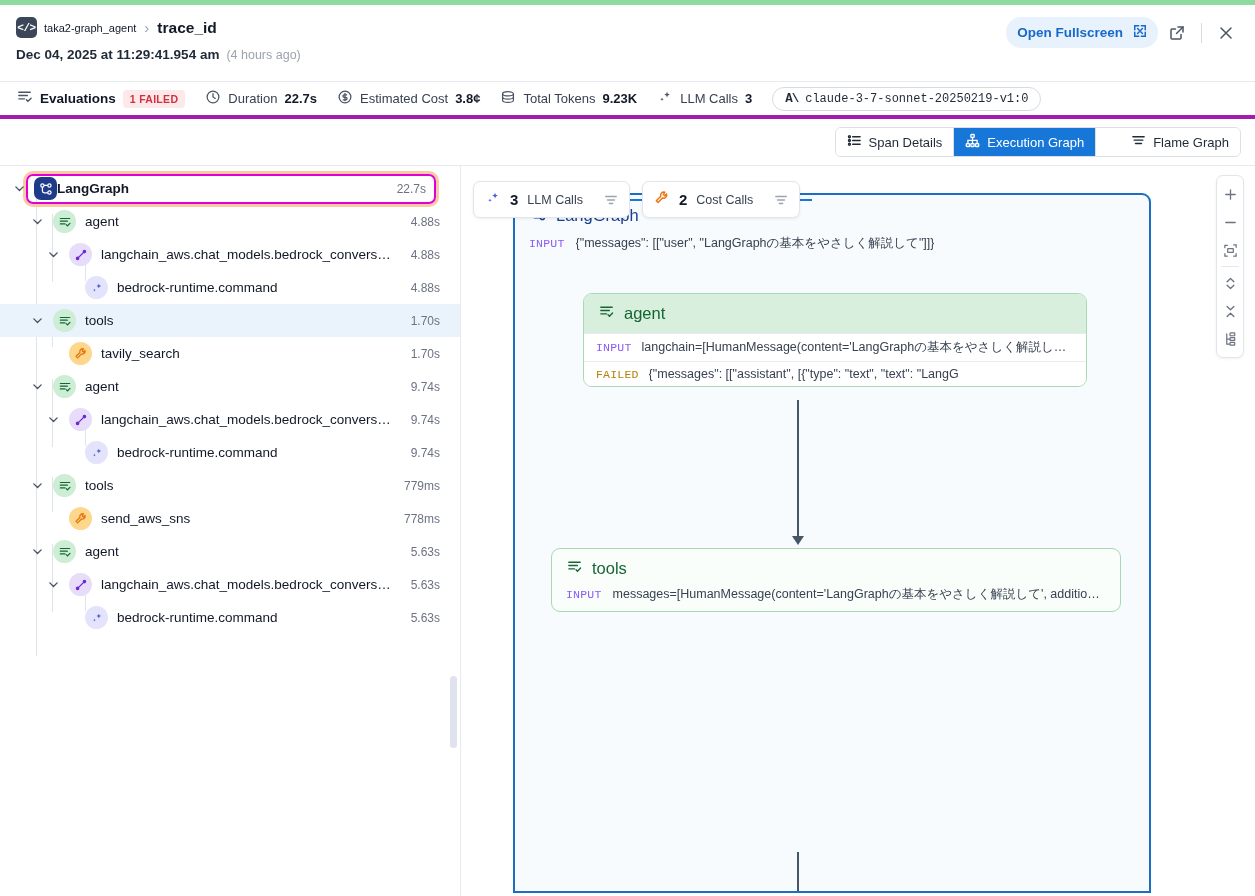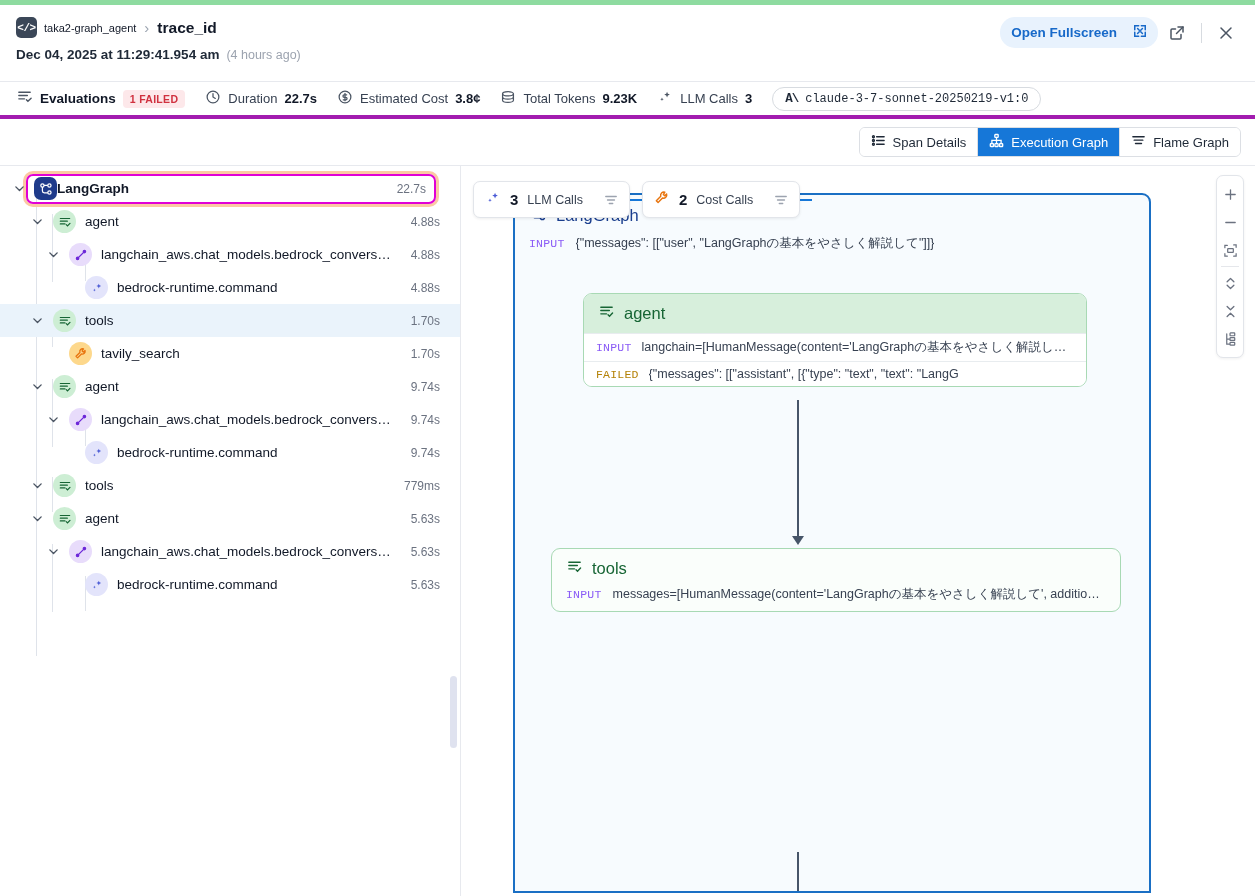--- a/index.html
+++ b/index.html
@@ -29,21 +29,21 @@
   .bc-key { font-size: 15.5px; font-weight: 700; color: #111827; }
   .bc-val { font-size: 15.5px; font-weight: 700; color: #4b5563; font-family: "Liberation Mono", monospace; letter-spacing: -0.3px; }
   .ts-row { margin-top: 9px; display: flex; align-items: baseline; gap: 7px; }
   .ts-main { font-size: 13.5px; color: #1f2937; font-weight: 600; }
   .ts-rel { font-size: 12.5px; color: #9ca3af; }
 
   .hdr-actions { position: absolute; right: 14px; top: 12px; display: flex; align-items: center; gap: 4px; }
   .btn-fullscreen {
     background: #e8f2fd; color: #1769c9; border: none; border-radius: 15px;
     padding: 7px 11px; font-size: 13.5px; font-weight: 600; cursor: pointer;
-    display: flex; align-items: center; gap: 16px; font-family: "Liberation Sans", sans-serif;
+    display: flex; align-items: center; gap: 10px; font-family: "Liberation Sans", sans-serif;
   }
   .icon-btn {
     width: 30px; height: 30px; border-radius: 5px; border: none; background: transparent;
     display: flex; align-items: center; justify-content: center; cursor: pointer; color: #4b5563;
   }
   .vdiv { width: 1px; height: 20px; background: #d7dbe0; margin: 0 5px; }
 
   
   .stats {
     border-top: 1px solid #e7e9ee; border-bottom: 4px solid #a21caf;
@@ -86,21 +86,21 @@
     border: none; outline: none; font-size: 13px; width: 100%;
     font-family: "Liberation Sans", sans-serif; color: #1f2937; background: transparent;
   }
   .search-input-box input::placeholder { color: #9ca3af; }
 
   .viewtabs { margin-left: auto; display: flex; border: 1px solid #dcdfe4; border-radius: 6px; overflow: hidden; height: 30px; }
   .vtab {
     display: flex; align-items: center; gap: 7px; padding: 0 11px; font-size: 13px;
     color: #1f2937; background: #fff; cursor: pointer; border-right: 1px solid #dcdfe4;
   }
-  .vtab:last-child { border-right: none; }
+  .vtab:last-child { border-right: none; margin-left: 24px; }
   .vtab.active { background: #1677d8; color: #fff; }
 
   
   .main { display: flex; height: calc(896px - 5px - 76px - 38px - 47px); }
 
   
   .sidebar { width: 461px; border-right: 1px solid #e7e9ee; position: relative; overflow: hidden; padding-top: 6px; background: #fff; }
   .trow { height: 33px; display: flex; align-items: center; position: relative; padding-right: 12px; cursor: pointer; }
   .trow.highlight { background: #eaf3fb; }
   .trow-inner {
@@ -483,20 +483,32 @@
               <svg width="14" height="14" viewBox="0 0 18 18" fill="none" stroke="#166534" stroke-width="1.6" stroke-linecap="round">
                 <path d="M3 4.5h12M3 8h9M3 11.5h6"></path>
                 <path d="M10.6 12.4l1.6 1.6 3.2-3.3"></path>
               </svg>
             </span>
             <span class="tlabel">tools</span>
             <span class="tdur">779ms</span>
           </div>
         </div>
         <div class="trow">
+          <div class="trow-inner" style="padding-left:46px">
+            <span class="chev"></span>
+            <span class="nodeicon ic-tool">
+              <svg width="14" height="14" viewBox="0 0 18 18" fill="none" stroke="#e8750f" stroke-width="1.7" stroke-linecap="round" stroke-linejoin="round">
+                <path d="M12.2 2.4a3.7 3.7 0 0 0-4.6 4.6L2.6 12l2 2 5-5a3.7 3.7 0 0 0 4.6-4.6L12 6.6l-1.5-1.5z"></path>
+              </svg>
+            </span>
+            <span class="tlabel">send_aws_sns</span>
+            <span class="tdur">778ms</span>
+          </div>
+        </div>
+        <div class="trow">
           <div class="trow-inner" style="padding-left:30px">
             <span class="chev">
               <svg width="13" height="13" viewBox="0 0 16 16" fill="none" stroke="#4b5563" stroke-width="1.7" stroke-linecap="round" stroke-linejoin="round">
                 <path d="M3.5 6L8 10.5 12.5 6"></path>
               </svg>
             </span>
             <span class="nodeicon ic-agent">
               <svg width="14" height="14" viewBox="0 0 18 18" fill="none" stroke="#166534" stroke-width="1.6" stroke-linecap="round">
                 <path d="M3 4.5h12M3 8h9M3 11.5h6"></path>
                 <path d="M10.6 12.4l1.6 1.6 3.2-3.3"></path>

